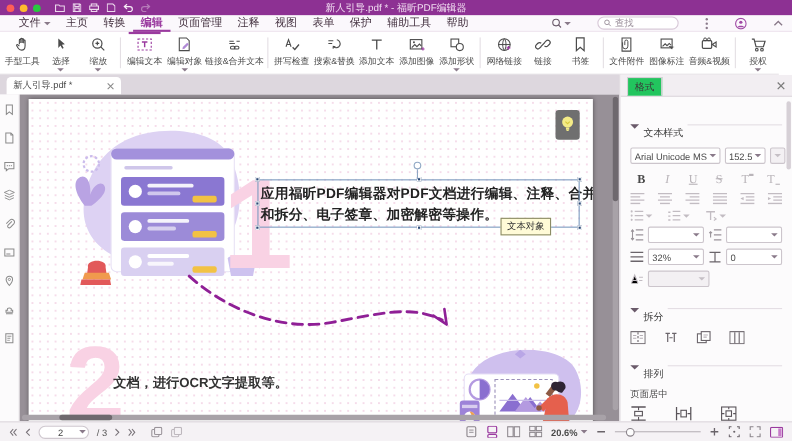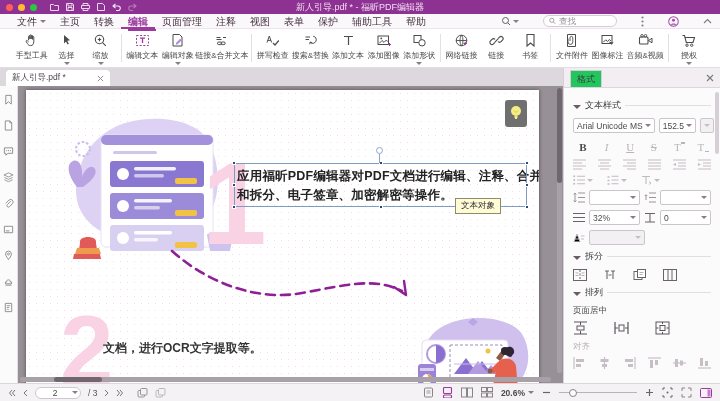--- a/index.html
+++ b/index.html
@@ -19,21 +19,21 @@
   .menubar { position:absolute; top:14px; left:0; right:0; height:15px; background:#fbf8fc; display:flex; align-items:center; padding:0 4px 0 10px; border-bottom:1px solid #eee3ee; }
   .mitem { padding:0 7px; font-size:10px; color:#43303f; height:15px; line-height:15px; cursor:default; display:flex; align-items:center; gap:3px; }
   .mitem.active { color:#9a3a9f; font-weight:bold; box-shadow:inset 0 -2px 0 #9a3a9f; }
   .caret { width:0; height:0; border-left:3px solid transparent; border-right:3px solid transparent; border-top:3px solid #8a7a8a; display:inline-block; }
   .mb-right { margin-left:auto; display:flex; align-items:center; gap:24px; padding-right:4px; }
   .searchpill { display:flex; align-items:center; gap:3px; border:1px solid #d8c9d8; background:#fff; border-radius:8px; height:12px; width:74px; padding:0 5px; }
   .searchpill input { border:none; outline:none; width:52px; font-size:8.5px; background:transparent; color:#555; }
   .searchpill input::placeholder { color:#9a8f9a; }
 
   
-  .toolbar { position:absolute; top:29px; left:0; right:0; height:39px; background:#fff; border-bottom:1px solid #e2dde2; display:flex; align-items:stretch; padding:0 14px; }
+  .toolbar { position:absolute; top:29px; left:0; right:12px; height:39px; background:#fff; border-bottom:1px solid #e2dde2; display:flex; align-items:stretch; padding:0 2px; }
   .titem { display:flex; flex-direction:column; align-items:center; justify-content:flex-start; padding:3px 5px 0 5px; min-width:34px; position:relative; cursor:default; }
   .titem .ti { height:17px; }
   .tlabel { font-size:8px; color:#4a4a4a; margin-top:1px; white-space:nowrap; }
   .titem.active::before { content:""; position:absolute; top:0; left:4px; right:4px; height:2px; background:#9a3a9f; }
   .tsep { width:1px; background:#e4dfe4; margin:5px 3px; }
   .tcaret { margin-top:1px; }
 
   
   .tabbar { position:absolute; top:68px; left:0; width:563px; height:18px; background:#ddd7de; display:flex; align-items:flex-end; padding-left:6px; }
   .doctab { background:#fff; height:16px; width:104px; border-radius:4px 4px 0 0; display:flex; align-items:center; padding:0 6px; gap:4px; font-size:8.5px; color:#4a4a4a; }
@@ -64,21 +64,21 @@
   .hthumb { position:absolute; left:34px; width:48px; height:5px; background:#6e686e; border-radius:3px; }
 
   
   .fpanel { position:absolute; top:68px; left:563px; width:157px; bottom:18px; background:#fcfbfc; border-left:1px solid #d8d2d8; overflow:hidden; }
   .fp-head { height:20px; background:#f2eef2; border-bottom:1px solid #ddd6dd; display:flex; align-items:flex-end; padding:0 6px; }
   .fp-tab { background:#22c55e; border:1px solid #d5cfd5; border-bottom:none; height:17px; padding:0 6px; font-size:9px; display:flex; align-items:center; color:#3a3a3a; }
   .fp-close { margin-left:auto; align-self:center; }
   .fp-body { padding:6px 9px 0 9px; position:relative; }
   .fsec { display:flex; align-items:center; gap:4px; margin:5px 0 6px 0; }
   .fsec .tri { width:0; height:0; border-left:4px solid transparent; border-right:4px solid transparent; border-top:4px solid #6a5a6a; transform:translateY(1px); }
-  .fsec .stitle { font-size:9px; color:#3a3a3a; white-space:nowrap; }
+  .fsec .stitle { font-size:9px; color:#3a3a3a; white-space:nowrap;margin-top:16px; }
   .fsec .rule { flex:1; height:1px; background:#e4dee4; }
   .frow { display:flex; align-items:center; gap:4px; margin-bottom:5px; }
   .combo { display:flex; align-items:center; border:1px solid #ccc5cc; background:#fff; height:15px; border-radius:2px; padding:0 3px; gap:2px; font-size:8.5px; color:#4a4a4a; }
   .combo .val { flex:1; white-space:nowrap; overflow:hidden; }
   .stylebtns { display:flex; justify-content:space-between; margin-bottom:4px; }
   .sbtn { width:20px; height:17px; display:flex; align-items:center; justify-content:center; font-size:11px; color:#b9b4b9; position:relative; font-family:"Liberation Serif",serif; }
   .sbtn.on { color:#4a4a4a; font-weight:bold; }
   .sbtn.italic { font-style:italic; }
   .sbtn.under { text-decoration:underline; }
   .sbtn.strike { text-decoration:line-through; }

